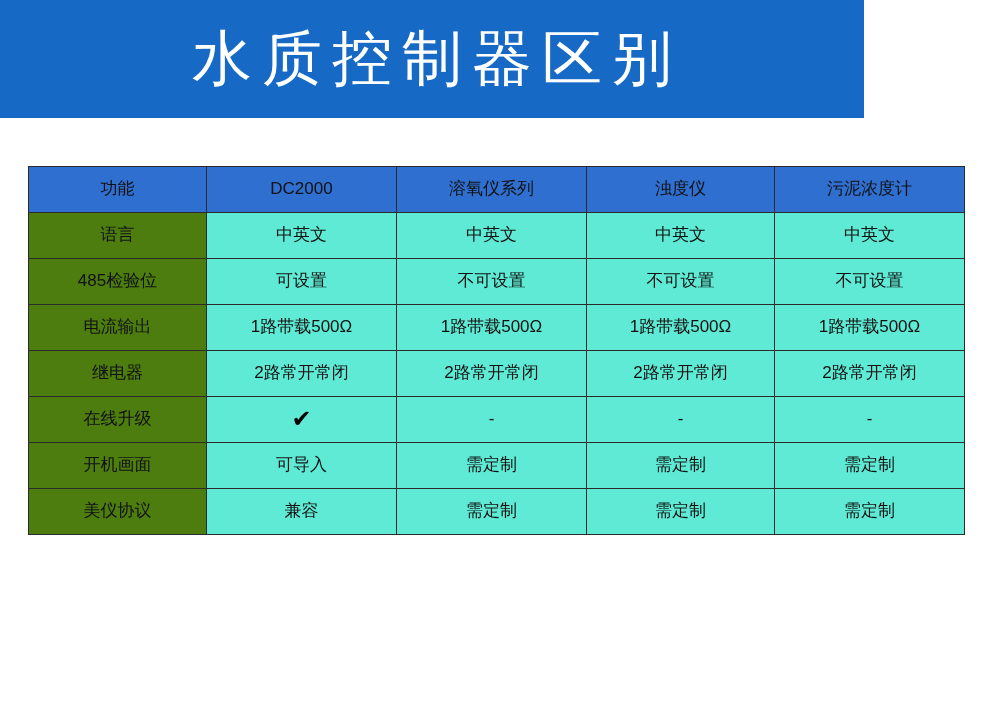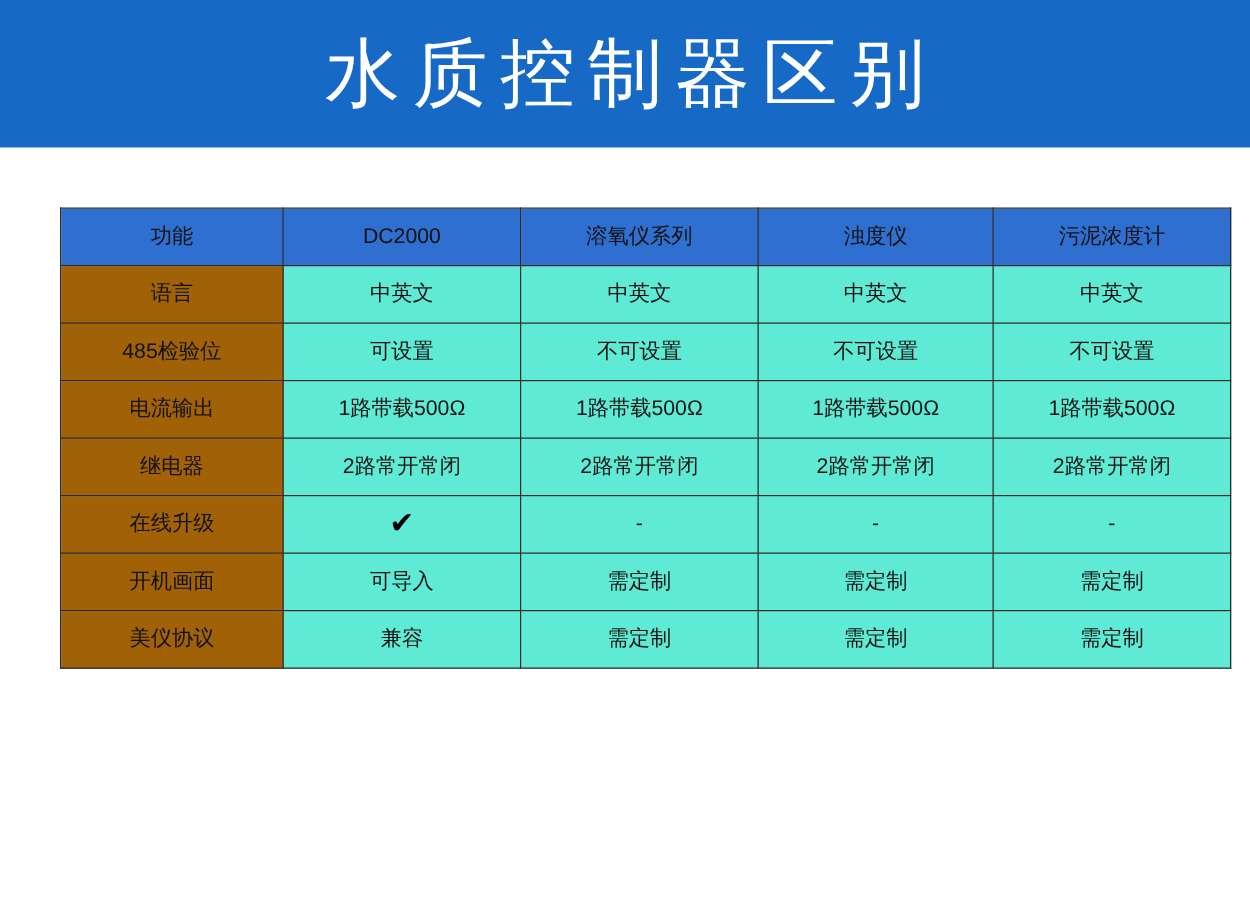--- a/index.html
+++ b/index.html
@@ -7,38 +7,38 @@
     padding: 0;
   }
   body {
     width: 1000px;
     height: 728px;
     background: #ffffff;
     font-family: "Liberation Sans", "DejaVu Sans", sans-serif;
     overflow: hidden;
   }
   .banner {
-    width: 1000px;
+    width: 864px;
     height: 118px;
     background: #1769c6;
     display: flex;
     align-items: center;
     justify-content: center;
     box-sizing: border-box;
   }
   .banner-title {
     color: #ffffff;
     font-size: 60px;
     letter-spacing: 10px;
     font-weight: normal;
     line-height: 1;
     padding-left: 10px;
   }
   .table-wrap {
-    padding: 48px 32px 0 48px;
+    padding: 48px 32px 0 28px;
     box-sizing: border-box;
   }
   table.compare {
     border-collapse: collapse;
     width: 936px;
     table-layout: fixed;
   }
   table.compare td {
     border: 1px solid #2b2b2b;
     height: 46px;
@@ -55,21 +55,21 @@
   table.compare col.c2 { width: 190px; }
   table.compare col.c3 { width: 188px; }
   table.compare col.c4 { width: 190px; }
 
   td.headcell {
     background: #2f6fd0;
     color: #ffffff;
     font-size: 18px;
   }
   td.rowhead {
-    background: #a16207;
+    background: #4d7c0f;
     color: #ffffff;
     font-size: 18px;
   }
   td.body {
     background: #5eead4;
   }
   .check {
     font-size: 24px;
     font-weight: bold;
     line-height: 1;

